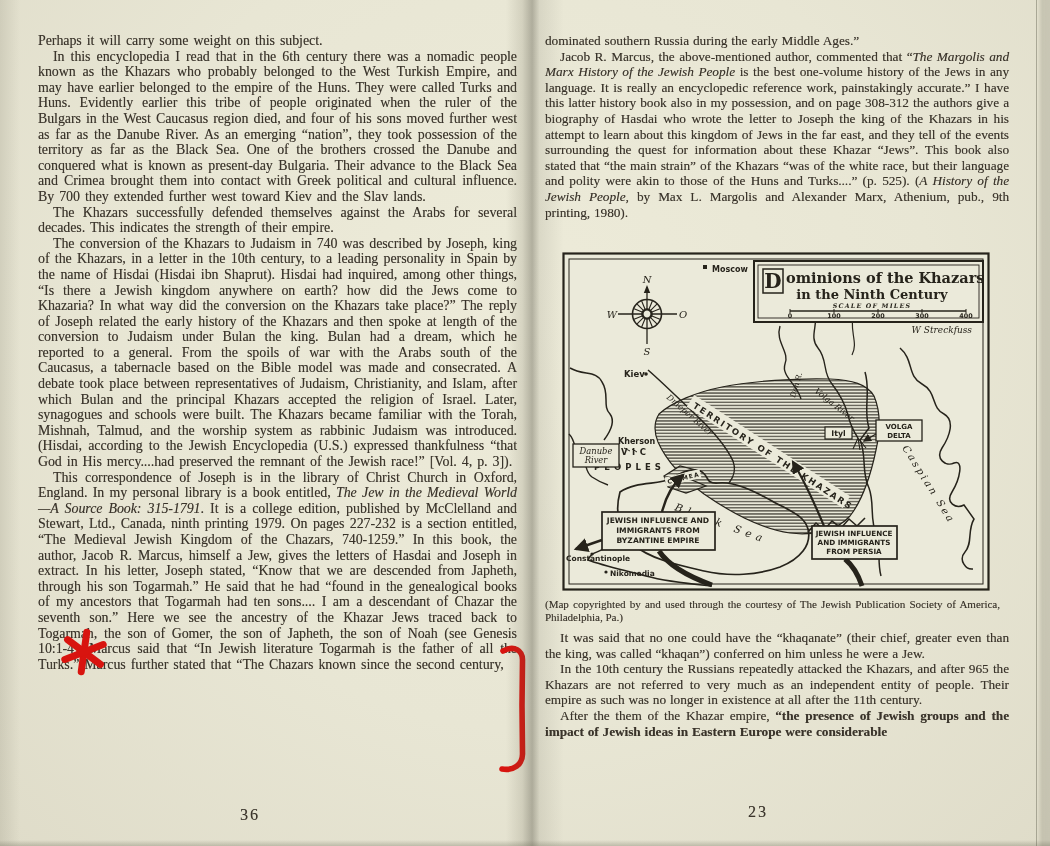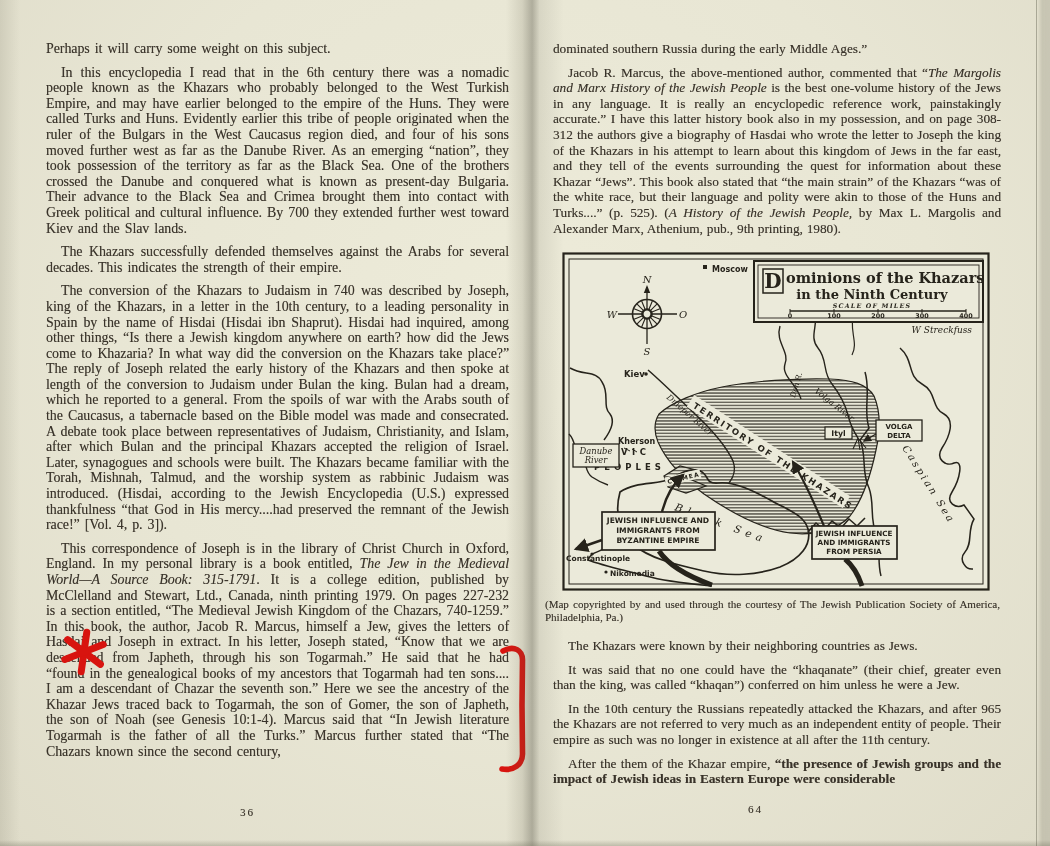--- a/index.html
+++ b/index.html
@@ -32,26 +32,26 @@
     position:absolute;left:0;top:0;width:20px;height:846px;
     background:linear-gradient(90deg, rgba(120,118,100,0.18) 0%, rgba(0,0,0,0) 100%);
     pointer-events:none;
   }
 
   
   .col{position:absolute;text-align:justify;color:#39332a;
        text-shadow:0.25px 0.25px 0.35px rgba(57,51,42,0.45);}
   .col-left{left:38px;top:33px;width:479px;font-size:13.8px;line-height:15.6px;word-spacing:1.6px;}
   .col-right{left:545px;top:33px;width:464px;font-size:13.2px;line-height:15.6px;word-spacing:0.6px;}
-  .col p{margin:8px;}
+  .col p{margin:0;}
   .col p.ind{text-indent:15px;}
   .seg-i{font-style:italic;}
   .seg-b{font-weight:bold;}
 
-  .page-num{position:absolute;font-size:11px;letter-spacing:2px;color:#3b352c;
+  .page-num{position:absolute;font-size:16px;letter-spacing:2px;color:#3b352c;
             text-shadow:0.25px 0.25px 0.35px rgba(57,51,42,0.45);}
   .page-num-left{left:240px;top:806px;}
   .page-num-right{left:748px;top:803px;}
 
   
   .map-wrap{position:absolute;left:562px;top:252px;width:428px;height:340px;}
   .map-caption{position:absolute;left:545px;top:598px;width:455px;
                font-size:11px;line-height:12.6px;color:#39332a;text-align:justify;
                text-shadow:0.2px 0.2px 0.3px rgba(57,51,42,0.4);}
 
@@ -246,24 +246,23 @@
       <circle cx="30" cy="302" r="1.6" fill="#26231b"></circle>
       <text x="4" y="309" class="t-hand" font-size="7.5" font-weight="normal">Constantinople</text>
       <circle cx="44" cy="320" r="1.6" fill="#26231b"></circle>
       <text x="48" y="323.5" class="t-hand" font-size="7.5" font-weight="normal">Nikomedia</text>
     </svg>
   </div>
 
   <div class="map-caption">(Map copyrighted by and used through the courtesy of The Jewish Publication Society of America, Philadelphia, Pa.)</div>
 
   <div class="col col-right" style="top:630px;">
-    <p class="ind"><span>The Khazars were known by their neighboring countries as Jews.</span></p>
     <p class="ind"><span>It was said that no one could have the “khaqanate” (their chief, greater even than the king, was called “khaqan”) conferred on him unless he were a Jew.</span></p>
     <p class="ind"><span>In the 10th century the Russians repeatedly attacked the Khazars, and after 965 the Khazars are not referred to very much as an independent entity of people. Their empire as such was no longer in existence at all after the 11th century.</span></p>
     <p class="ind"><span>After the them of the Khazar empire, </span><span class="seg-b">“the presence of Jewish groups and the impact of Jewish ideas in Eastern Europe were considerable</span></p>
   </div>
-  <div class="page-num page-num-right">64</div>
+  <div class="page-num page-num-right">23</div>
 
   <div class="left-edge"></div>
   <div class="gutter-shadow"></div>
   <div class="right-edge"></div>
   <div class="bottom-edge"></div>
 </div>
 
 </body></html>

